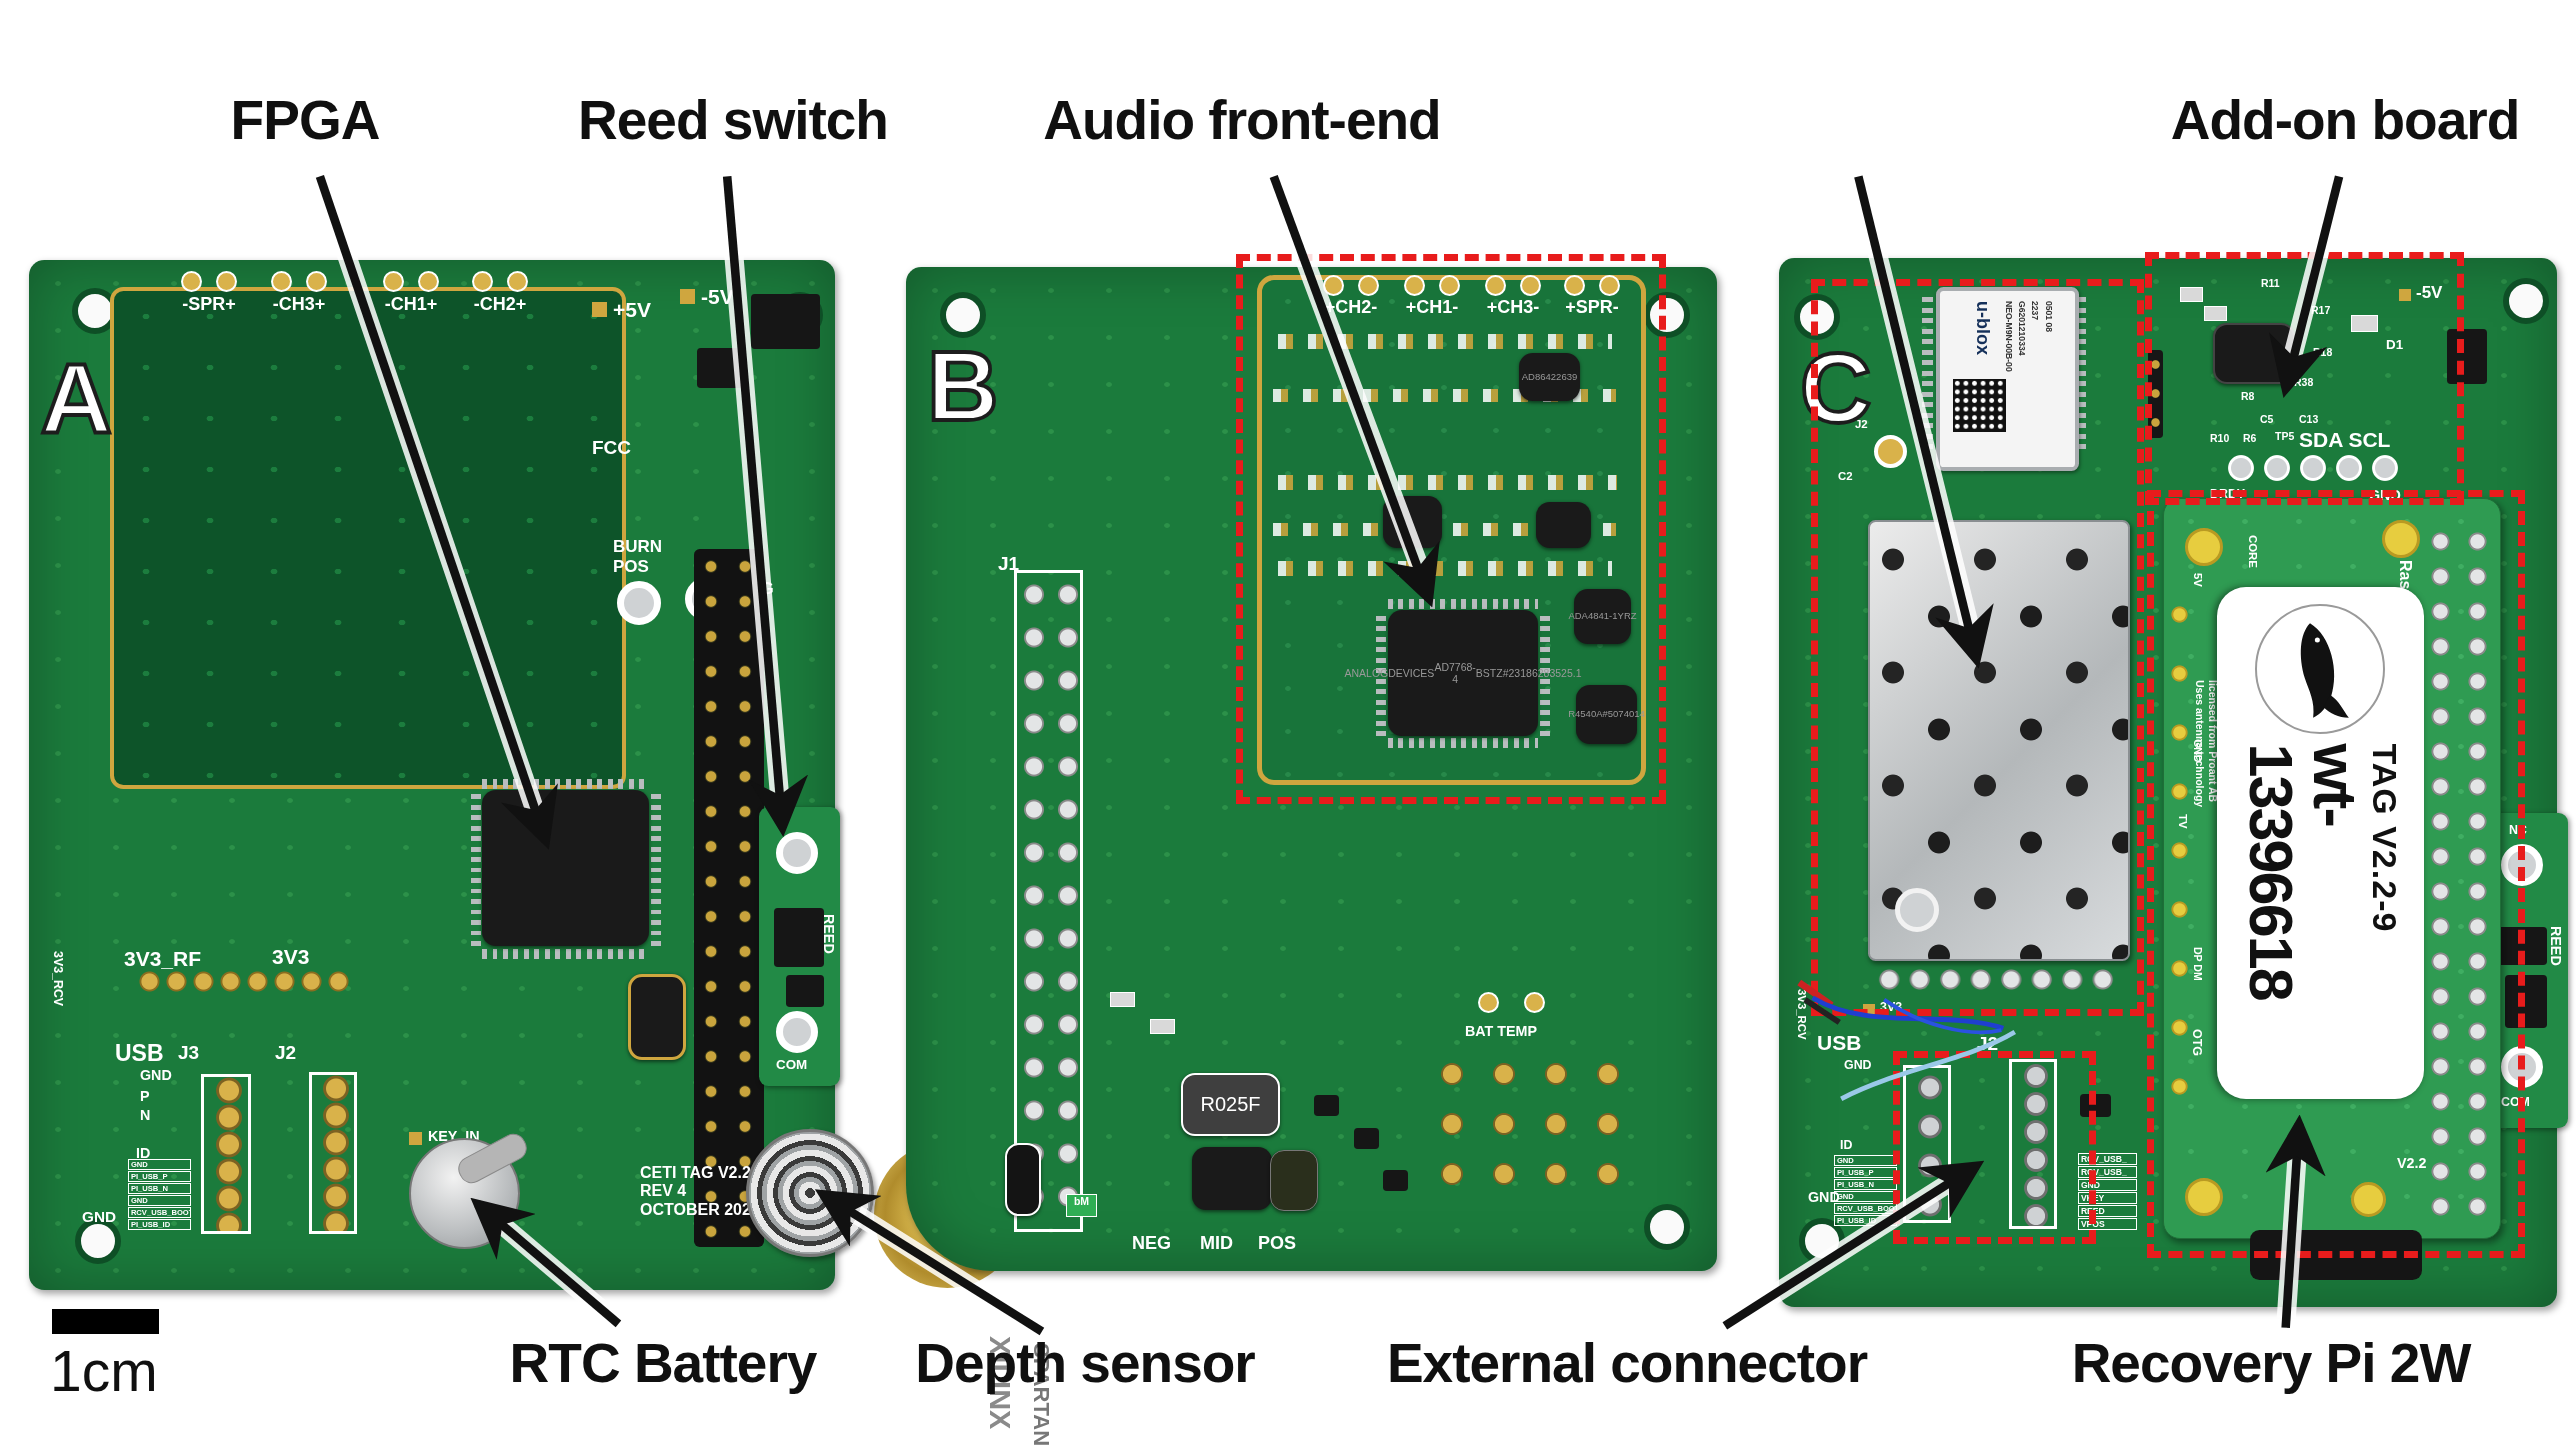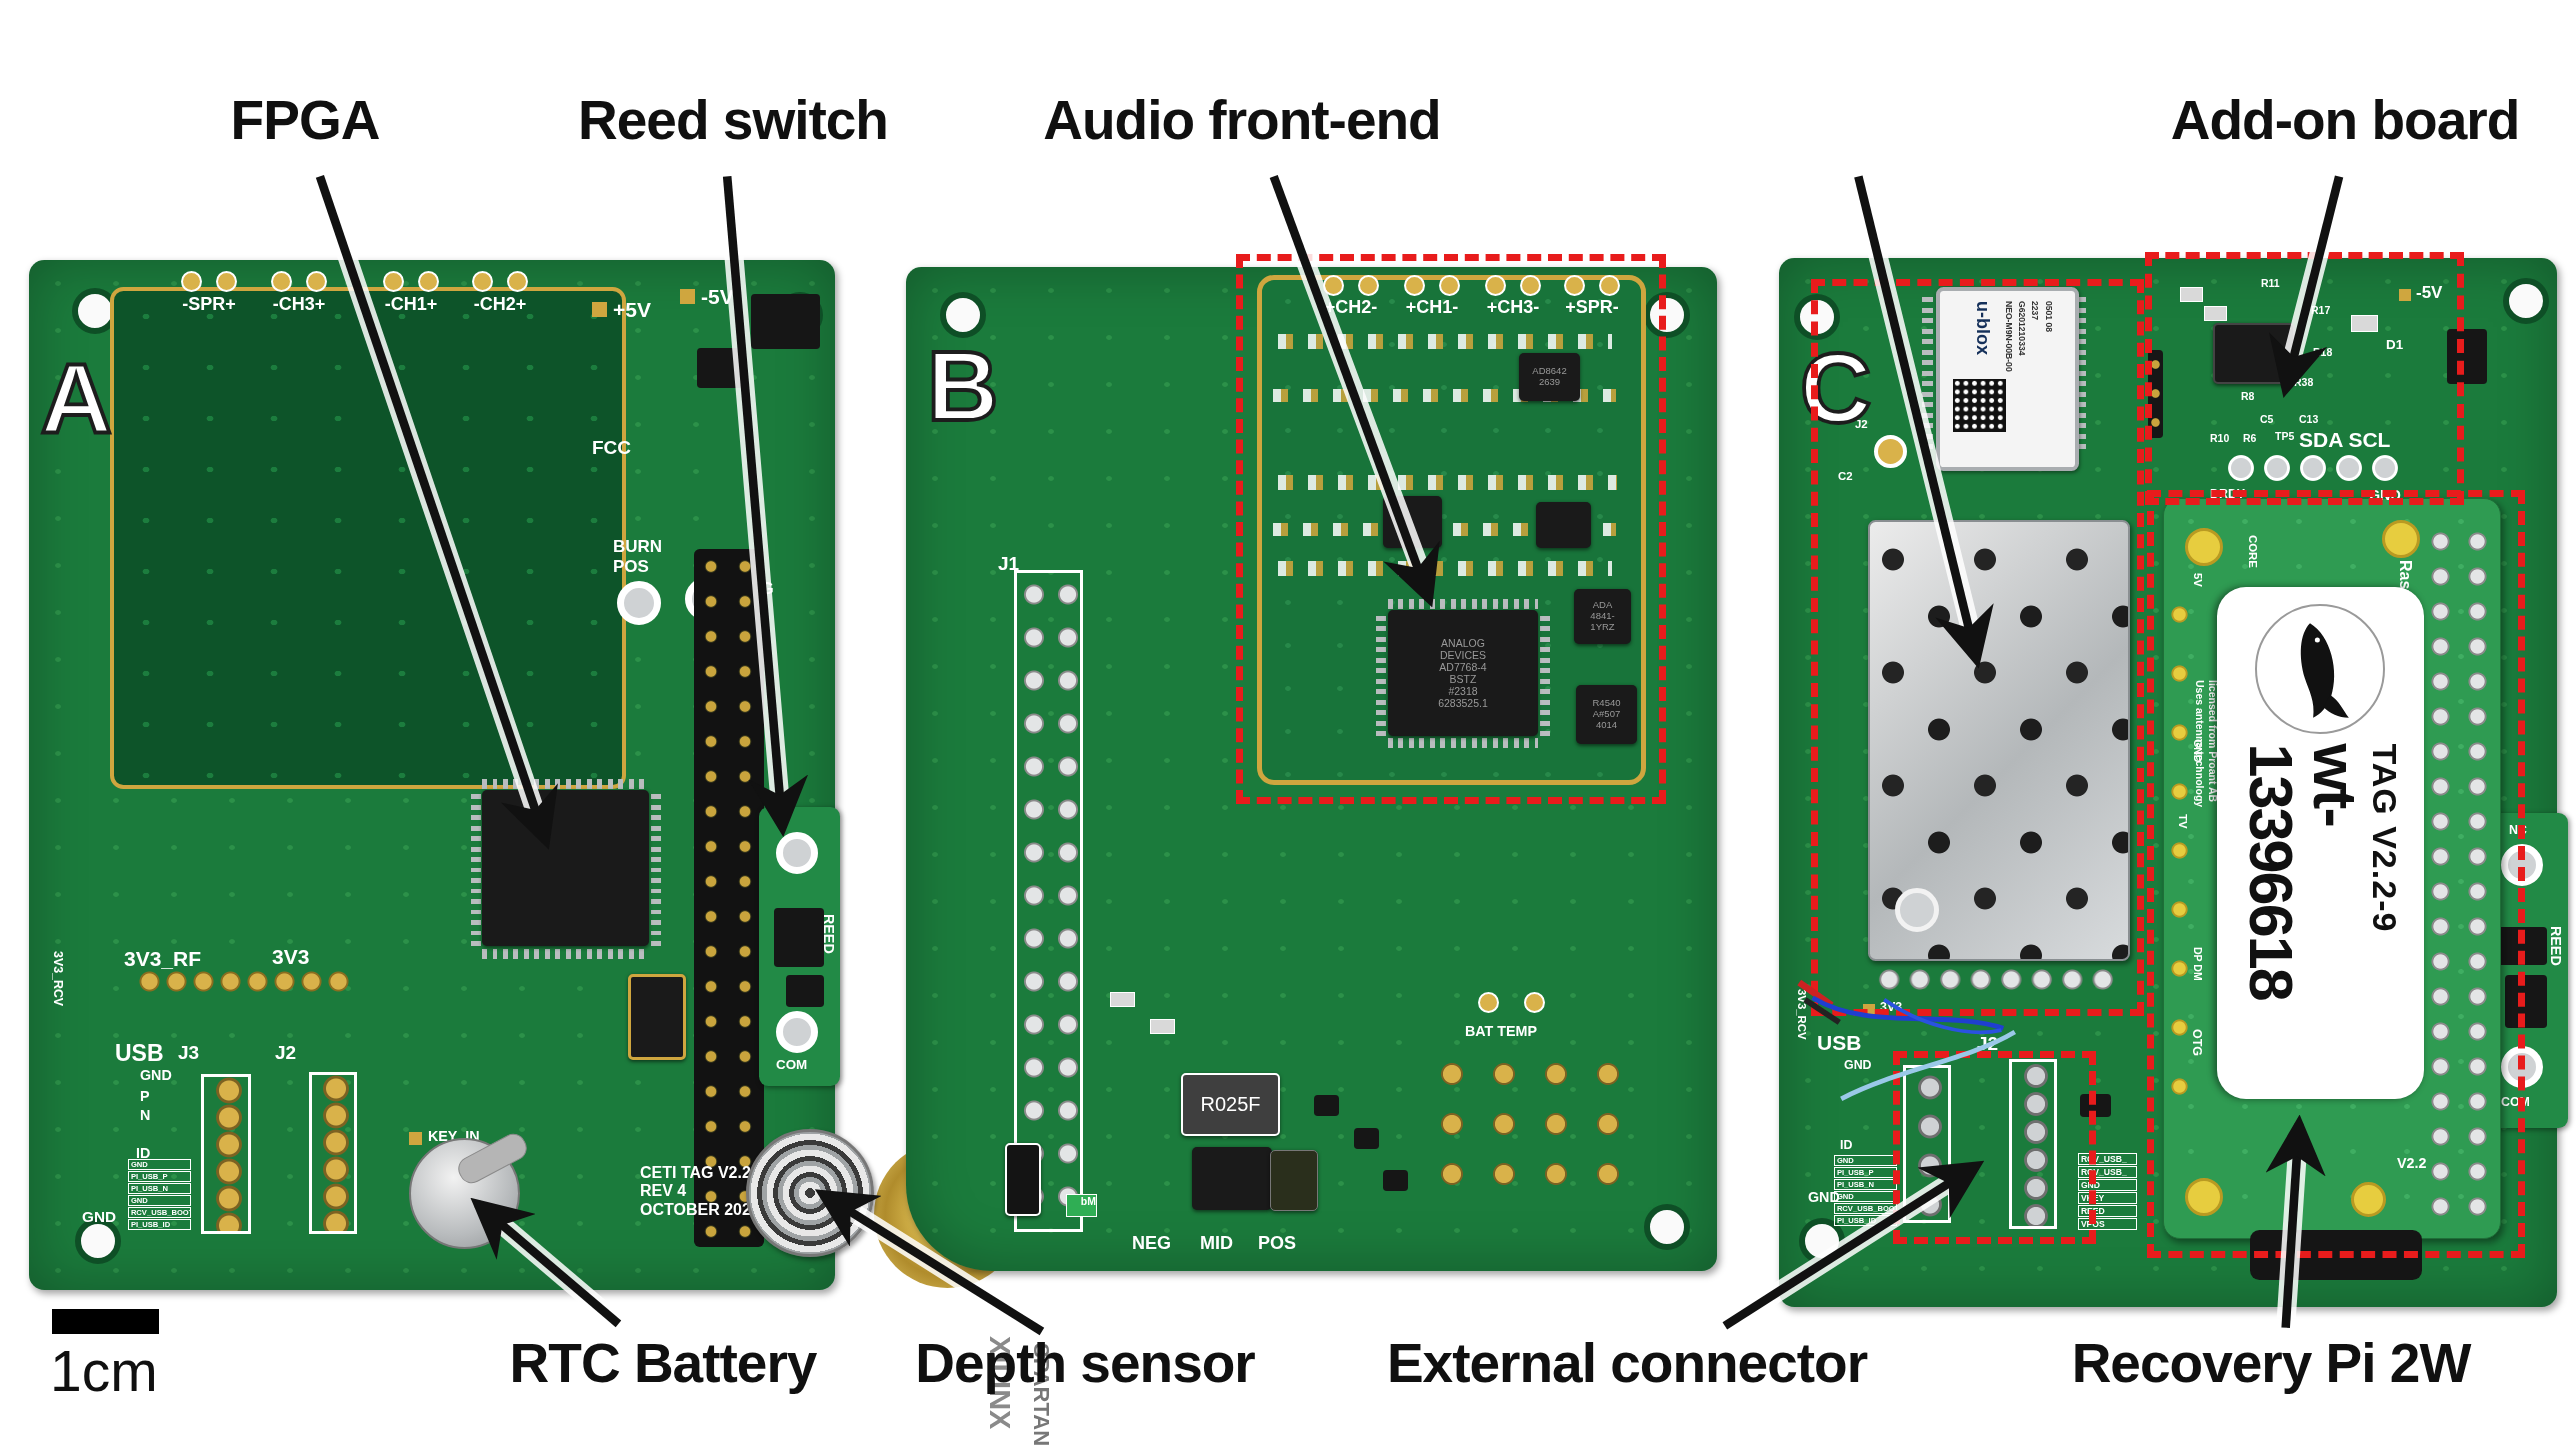--- a/index.html
+++ b/index.html
@@ -9,22 +9,22 @@
   .board{position:absolute;background-color:#1b7b3c;
     background-image:radial-gradient(#2c9149 2.4px,transparent 3.3px);
     background-size:58px 47px;border-radius:15.3px;
     box-shadow:inset 0 0 57px rgba(0,0,0,.28),2.9px 3.8px 7.6px rgba(0,0,0,.35);z-index:2}
   .hole{position:absolute;border-radius:50%;background:#fafafa;border:6.7px solid #0e4f26;box-sizing:border-box}
   .letter{position:absolute;font-size:99px;font-weight:bold;color:#fff;
     -webkit-text-stroke:3.8px #1d1d1d;text-shadow:0 0 1.9px #000;z-index:6;line-height:1}
   .silk{position:absolute;color:#fff;font-weight:bold;white-space:nowrap;line-height:1.15;z-index:5}
   .v{transform:rotate(90deg);transform-origin:0 0}
   .goldsq{position:absolute;background:#cfa63f;z-index:5}
-  .chip{position:absolute;background:#1a1a1a;border-radius:5px;color:#999;
-    display:flex;flex-direction:column;align-items:center;justify-content:center;
+  .chip{position:absolute;background:#1a1a1a;border-radius:14px;color:#999;
+    display:flex;flex-direction:row;align-items:center;justify-content:center;
     line-height:1.15;box-shadow:0 1.9px 3.8px rgba(0,0,0,.5);z-index:5;text-align:center}
   .pins-h{position:absolute;background:repeating-linear-gradient(90deg,#b9bdbf 0 4.8px,transparent 4.8px 10.5px);z-index:4}
   .pins-v{position:absolute;background:repeating-linear-gradient(0deg,#b9bdbf 0 4.8px,transparent 4.8px 10.5px);z-index:4}
   .smd{position:absolute;background:#d9d9d9;border:1.9px solid #fff;z-index:4}
   .blk{position:absolute;background:#161616;border-radius:3.8px;z-index:4}
   .strip{position:absolute;background:repeating-linear-gradient(90deg,rgba(255,255,255,.85) 0 7.6px,rgba(201,164,61,.9) 7.6px 15.3px,transparent 15.3px 30px);z-index:4}
   .redbox{position:absolute;border:7.6px dashed #e81c1c;z-index:40}
   .toplabel,.botlabel{position:absolute;transform:translateX(-50%);font-size:55px;font-weight:bold;
     color:#101010;letter-spacing:-1px;white-space:nowrap;z-index:60}
   .conn{position:absolute;border:3.8px solid #fff;box-sizing:border-box;z-index:5}
@@ -235,21 +235,21 @@
         <span>A#507</span>
         <span>4014</span>
       </div>
 
     <div class="chip" style="left:275px;top:806px;width:95px;height:59px;border:2.9px solid #fff;background:#3f3f3f;font-size:20px;color:#fff">
       <span>R025F</span>
       </div>
     <div class="chip" style="left:286px;top:880px;width:80px;height:63px"></div>
     <div class="chip" style="left:99px;top:876px;width:32px;height:69px;border:2.9px solid #fff;background:#141414">
       </div>
-    <div class="abs" style="left:160px;top:927px;width:29px;height:21px;background:#2fae54;border:1.9px solid #fff;color:#fff;font-size:10.5px;font-weight:bold;text-align:right;z-index:5">bM</div>
+    <div class="abs" style="left:160px;top:927px;width:29px;height:21px;background:#2fae54;border:1.9px solid #fff;color:#fff;font-size:10.5px;font-weight:bold;text-align:center;z-index:5">bM</div>
     <div class="chip" style="left:364px;top:883px;width:46px;height:59px;background:#2a2f1c;border:1.9px solid #777">
       
       </div>
     <div class="silk" style="left:226px;top:966px;font-size:18px">NEG</div>
     <div class="silk" style="left:294px;top:966px;font-size:18px">MID</div>
     <div class="silk" style="left:352px;top:966px;font-size:18px">POS</div>
 
     <div class="abs" style="left:572px;top:725px;width:17px;height:17px;border-radius:50%;background:#d9b24a;border:2.9px solid #fff;z-index:5"></div>
     <div class="abs" style="left:618px;top:725px;width:17px;height:17px;border-radius:50%;background:#d9b24a;border:2.9px solid #fff;z-index:5"></div>
     <div class="silk" style="left:559px;top:756px;font-size:14.3px">BAT TEMP</div>

